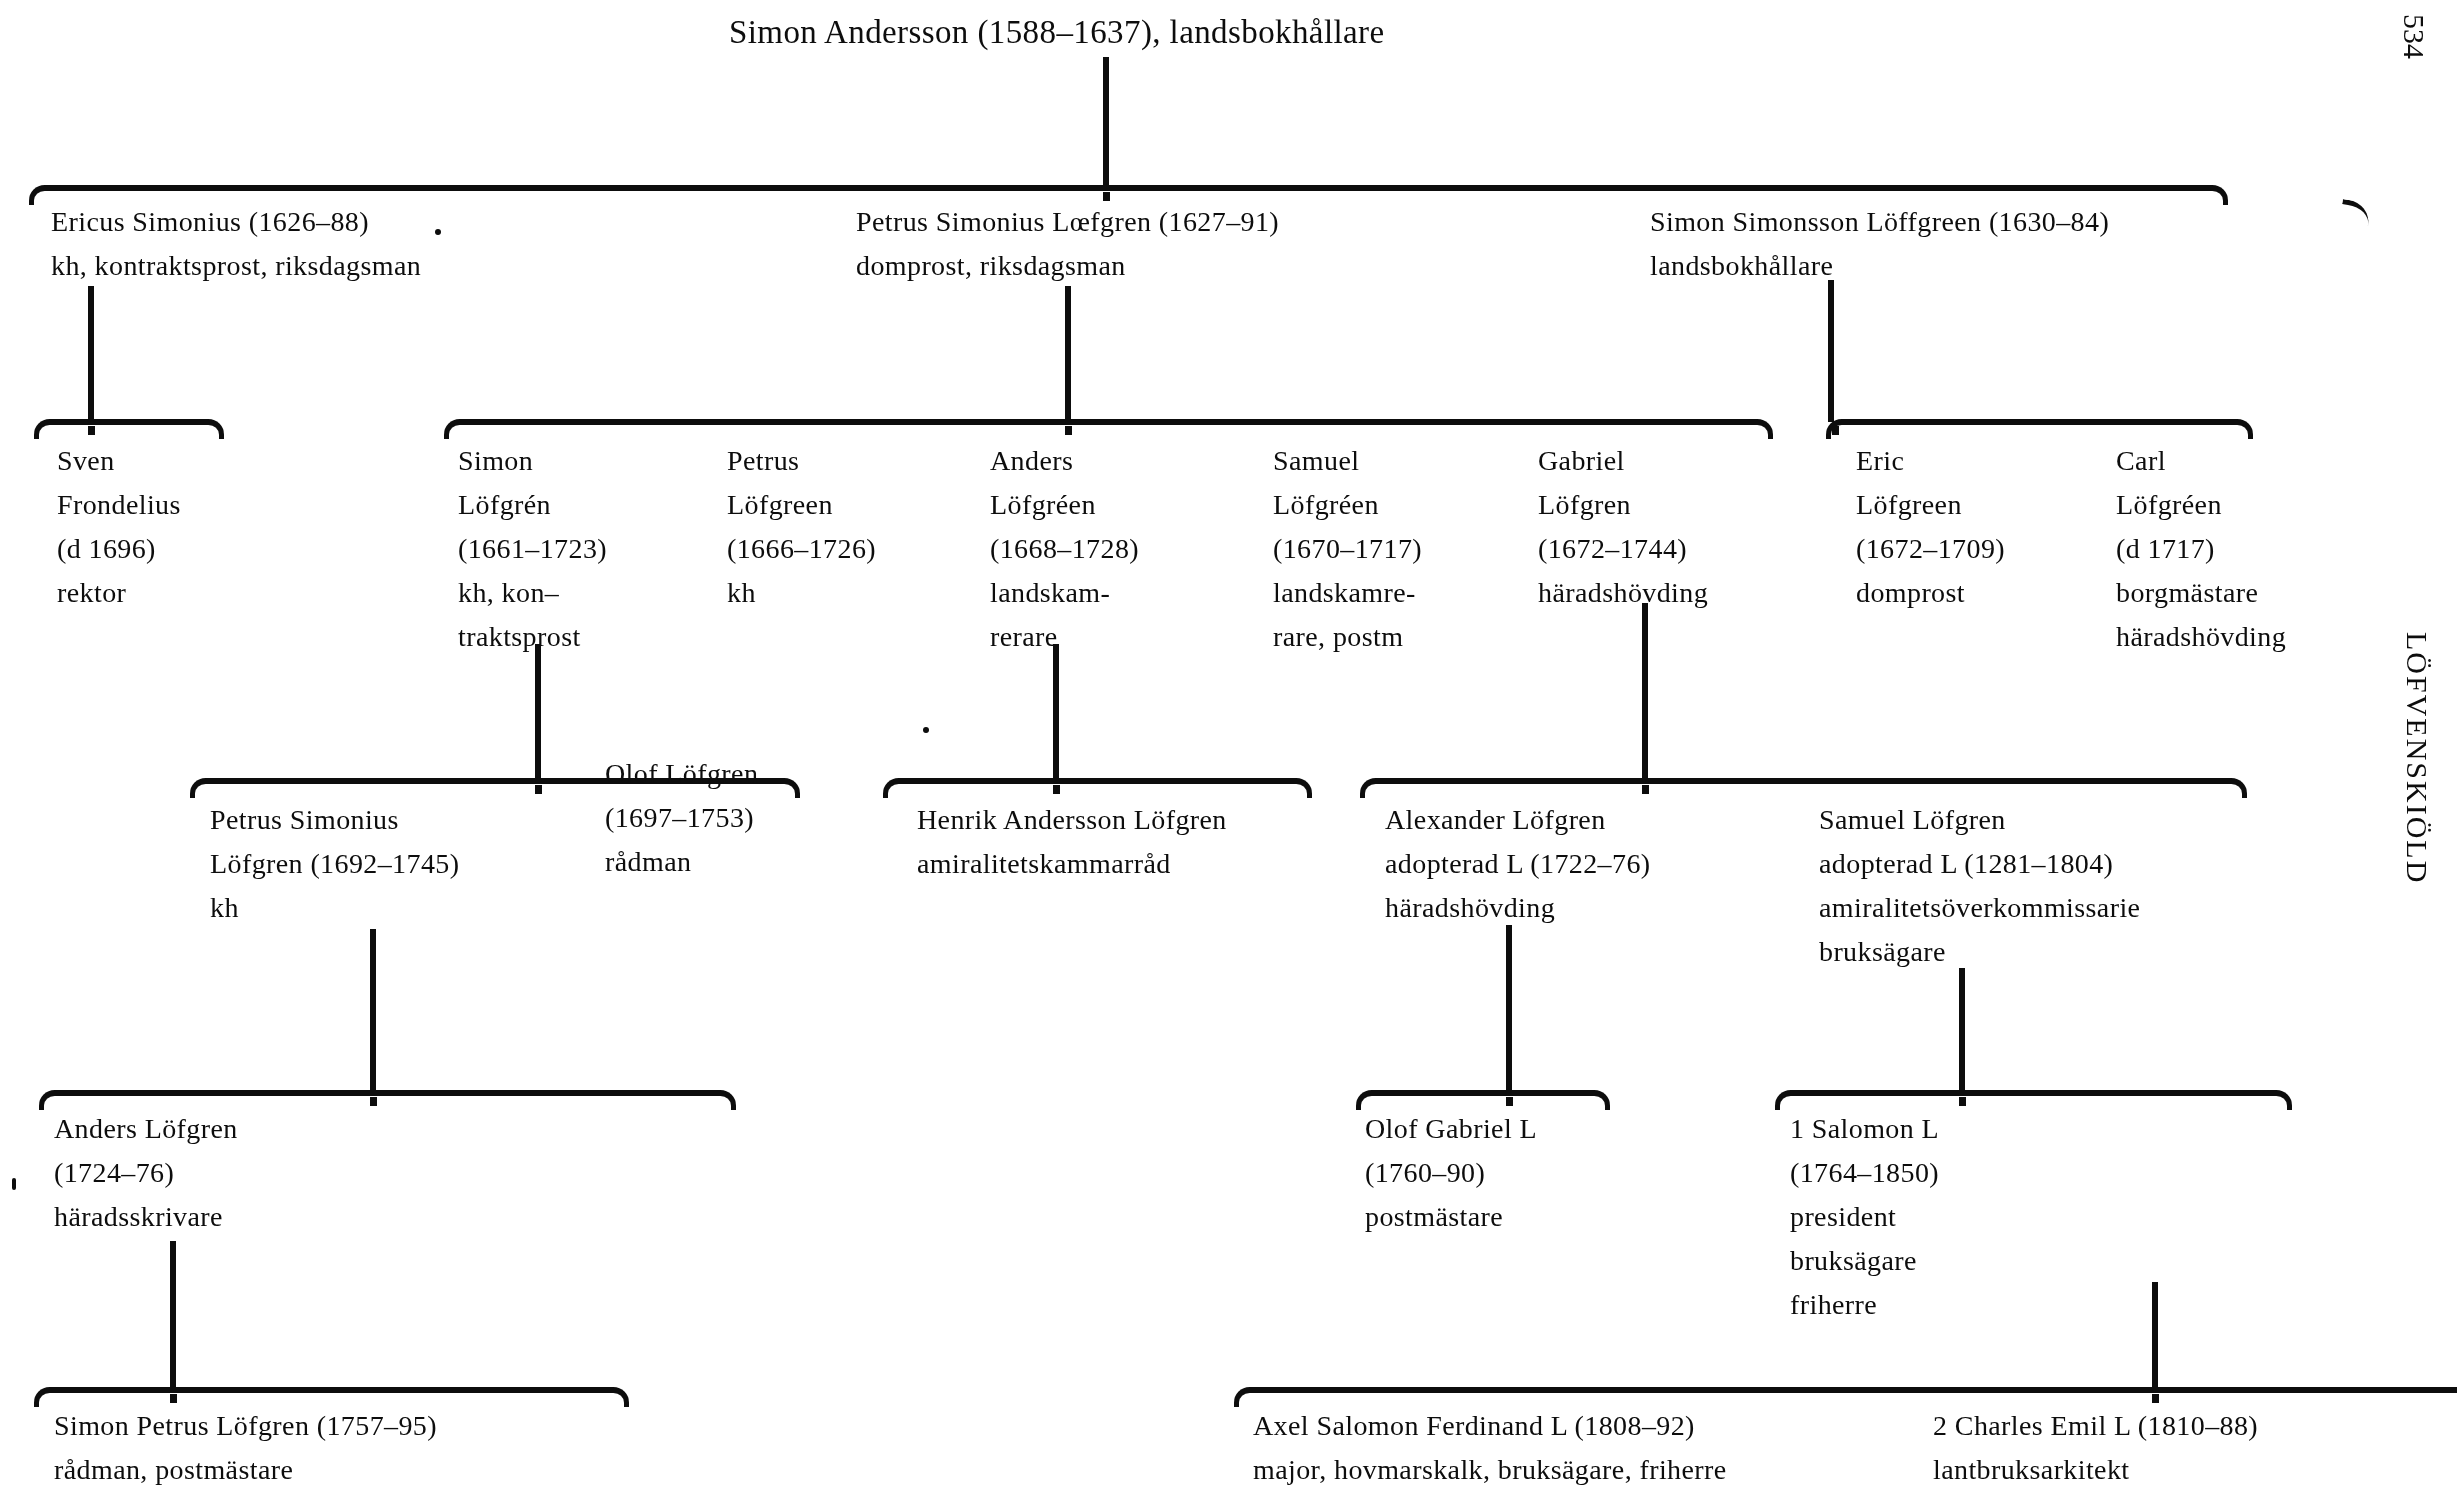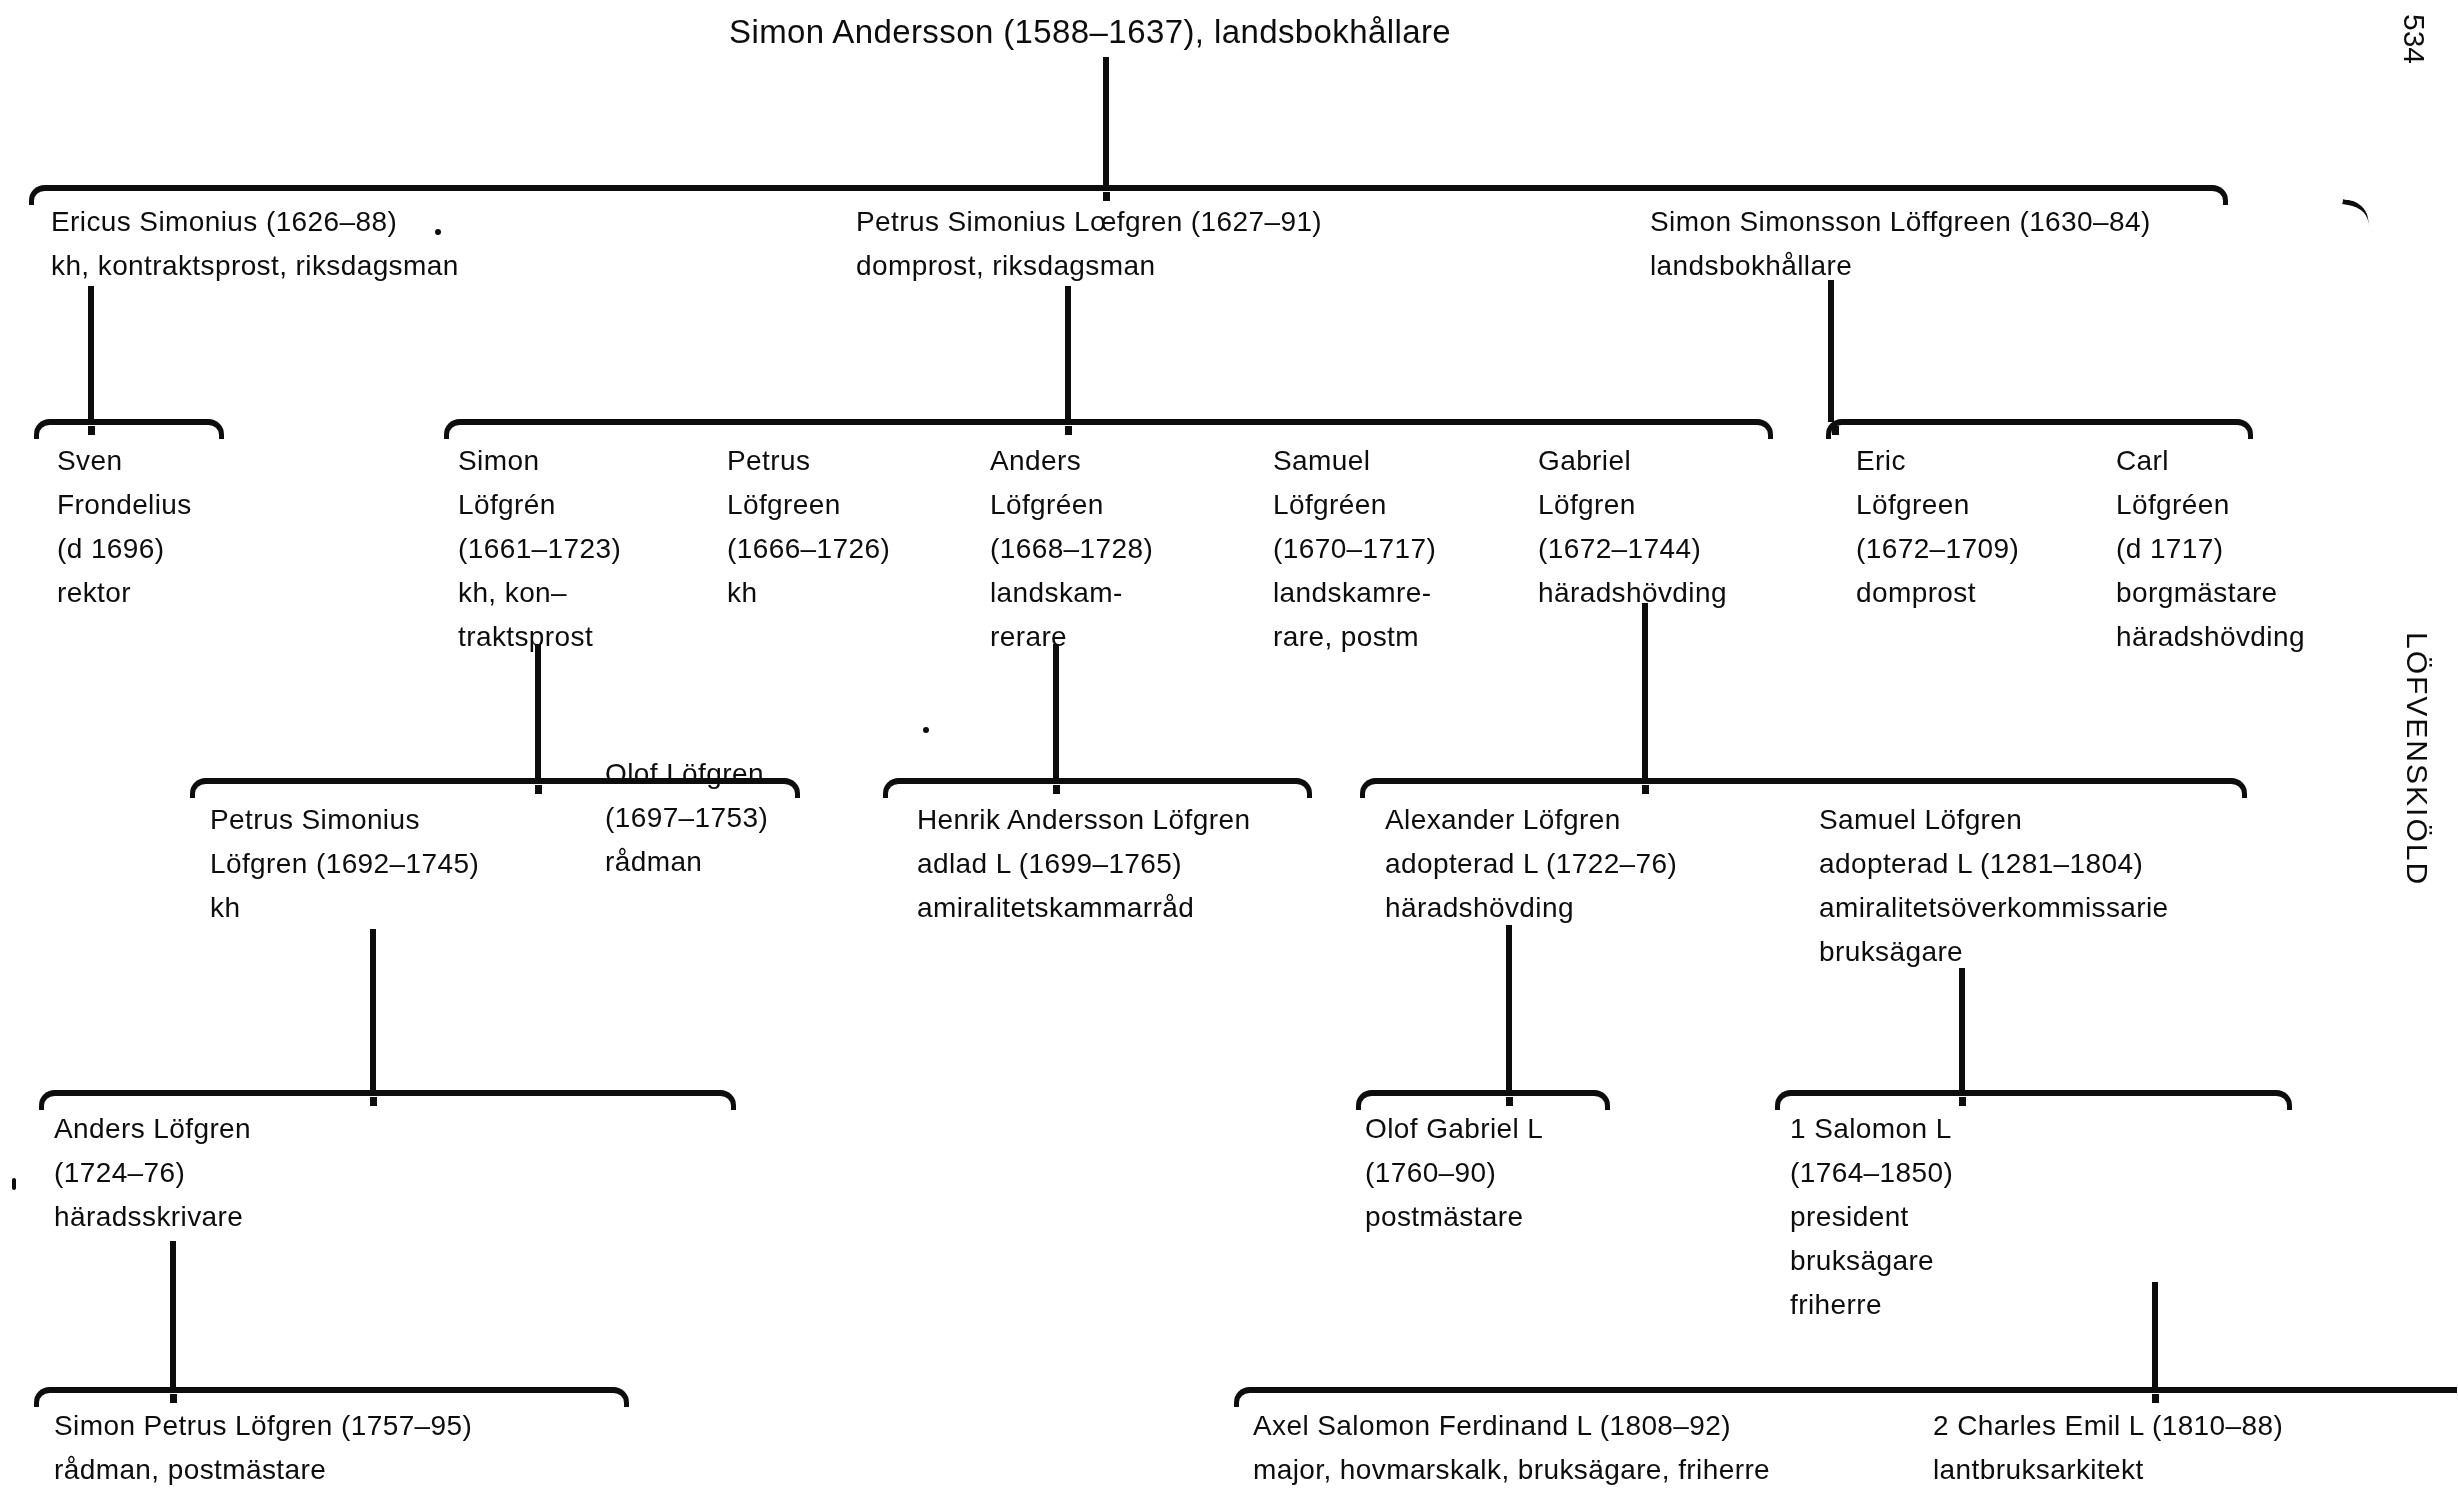--- a/index.html
+++ b/index.html
@@ -1,21 +1,21 @@
 <!DOCTYPE html>
 <html><head>
 <meta charset="utf-8">
 <style>
   html,body{margin:0;padding:0;background:#ffffff;}
   .canvas{
     position:relative;
     width:2459px;height:1497px;
     background:#ffffff;
     overflow:hidden;
-    font-family:Liberation Sans, sans-serif;
+    font-family:Liberation Serif, serif;
     color:#0d0d0d;
   }
   .node{
     position:absolute;
     font-size:28px;
     line-height:44px;
     white-space:nowrap;
     letter-spacing:0.4px;
   }
   .node .l{min-height:44px;}
@@ -154,21 +154,20 @@
     <div class="l">Löfgren (1692–1745)</div>
     <div class="l">kh</div>
   </div>
   <div class="node" style="left:605px;top:752px">
     <div class="l">Olof Löfgren</div>
     <div class="l">(1697–1753)</div>
     <div class="l">rådman</div>
   </div>
   <div class="node" style="left:917px;top:798px">
     <div class="l">Henrik Andersson Löfgren</div>
-    <div class="l">adlad L (1699–1765)</div>
     <div class="l">amiralitetskammarråd</div>
   </div>
   <div class="node" style="left:1385px;top:798px">
     <div class="l">Alexander Löfgren</div>
     <div class="l">adopterad L (1722–76)</div>
     <div class="l">häradshövding</div>
   </div>
   <div class="node" style="left:1819px;top:798px">
     <div class="l">Samuel Löfgren</div>
     <div class="l">adopterad L (1281–1804)</div>

